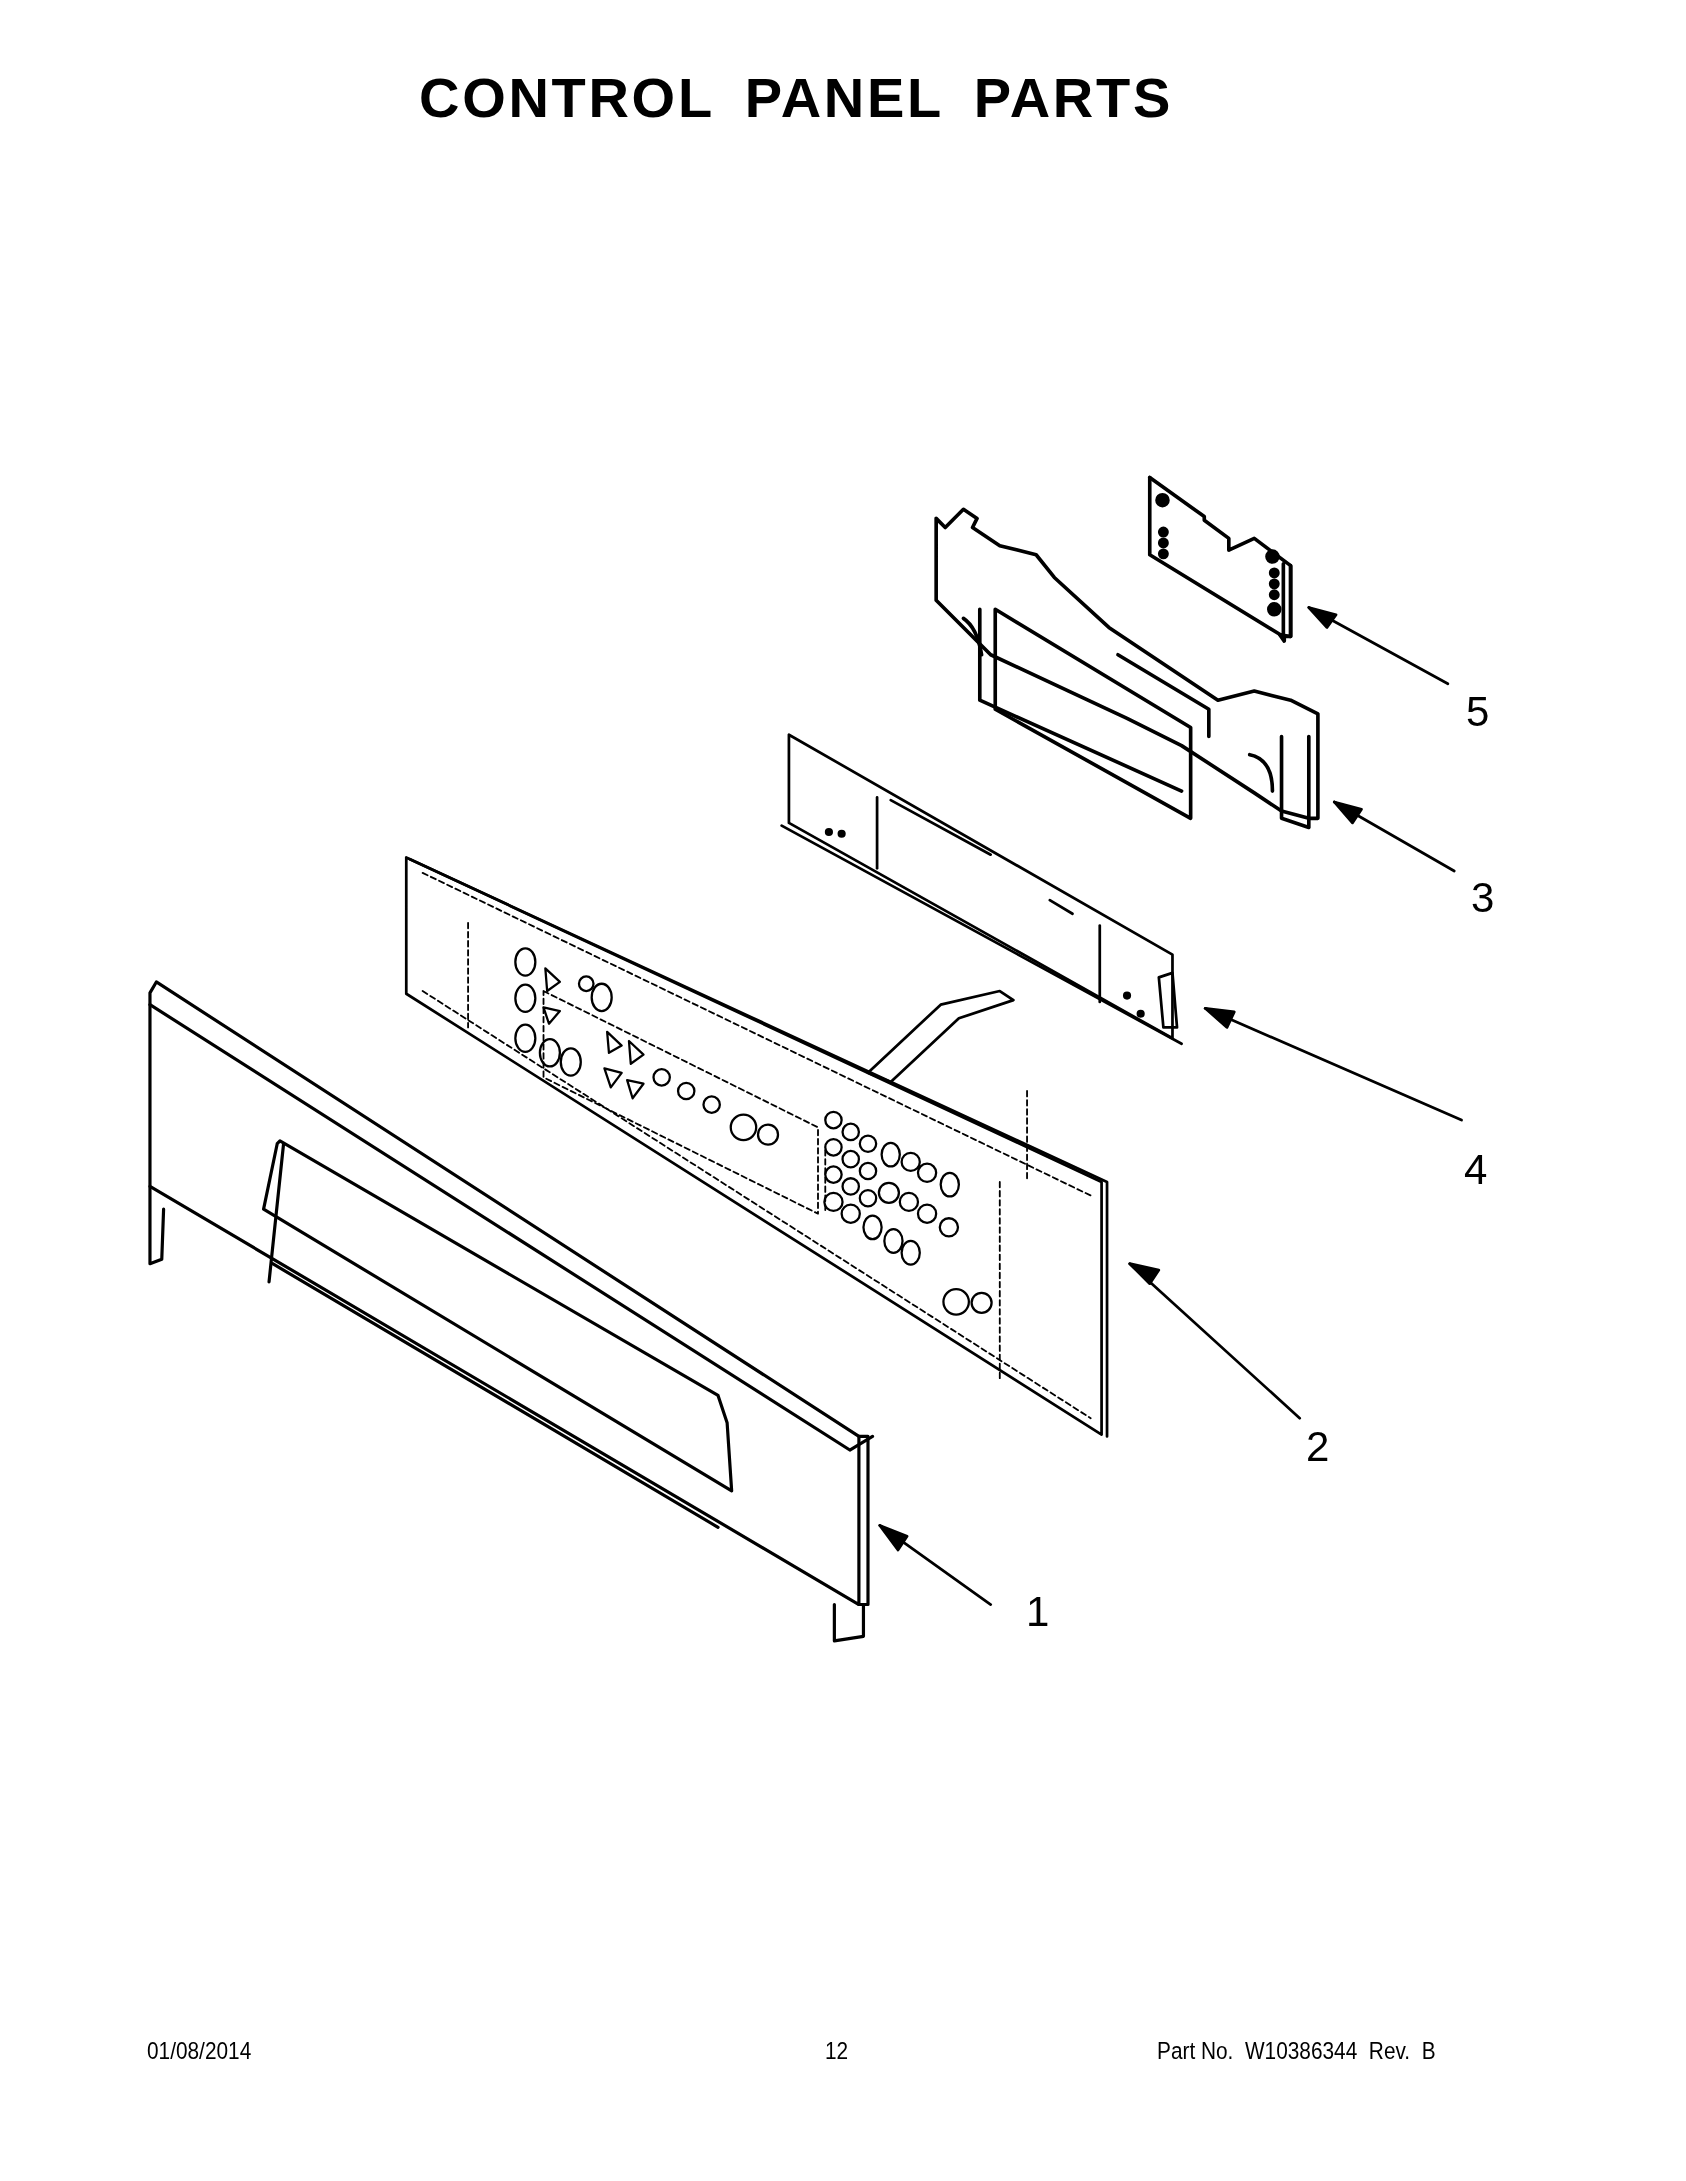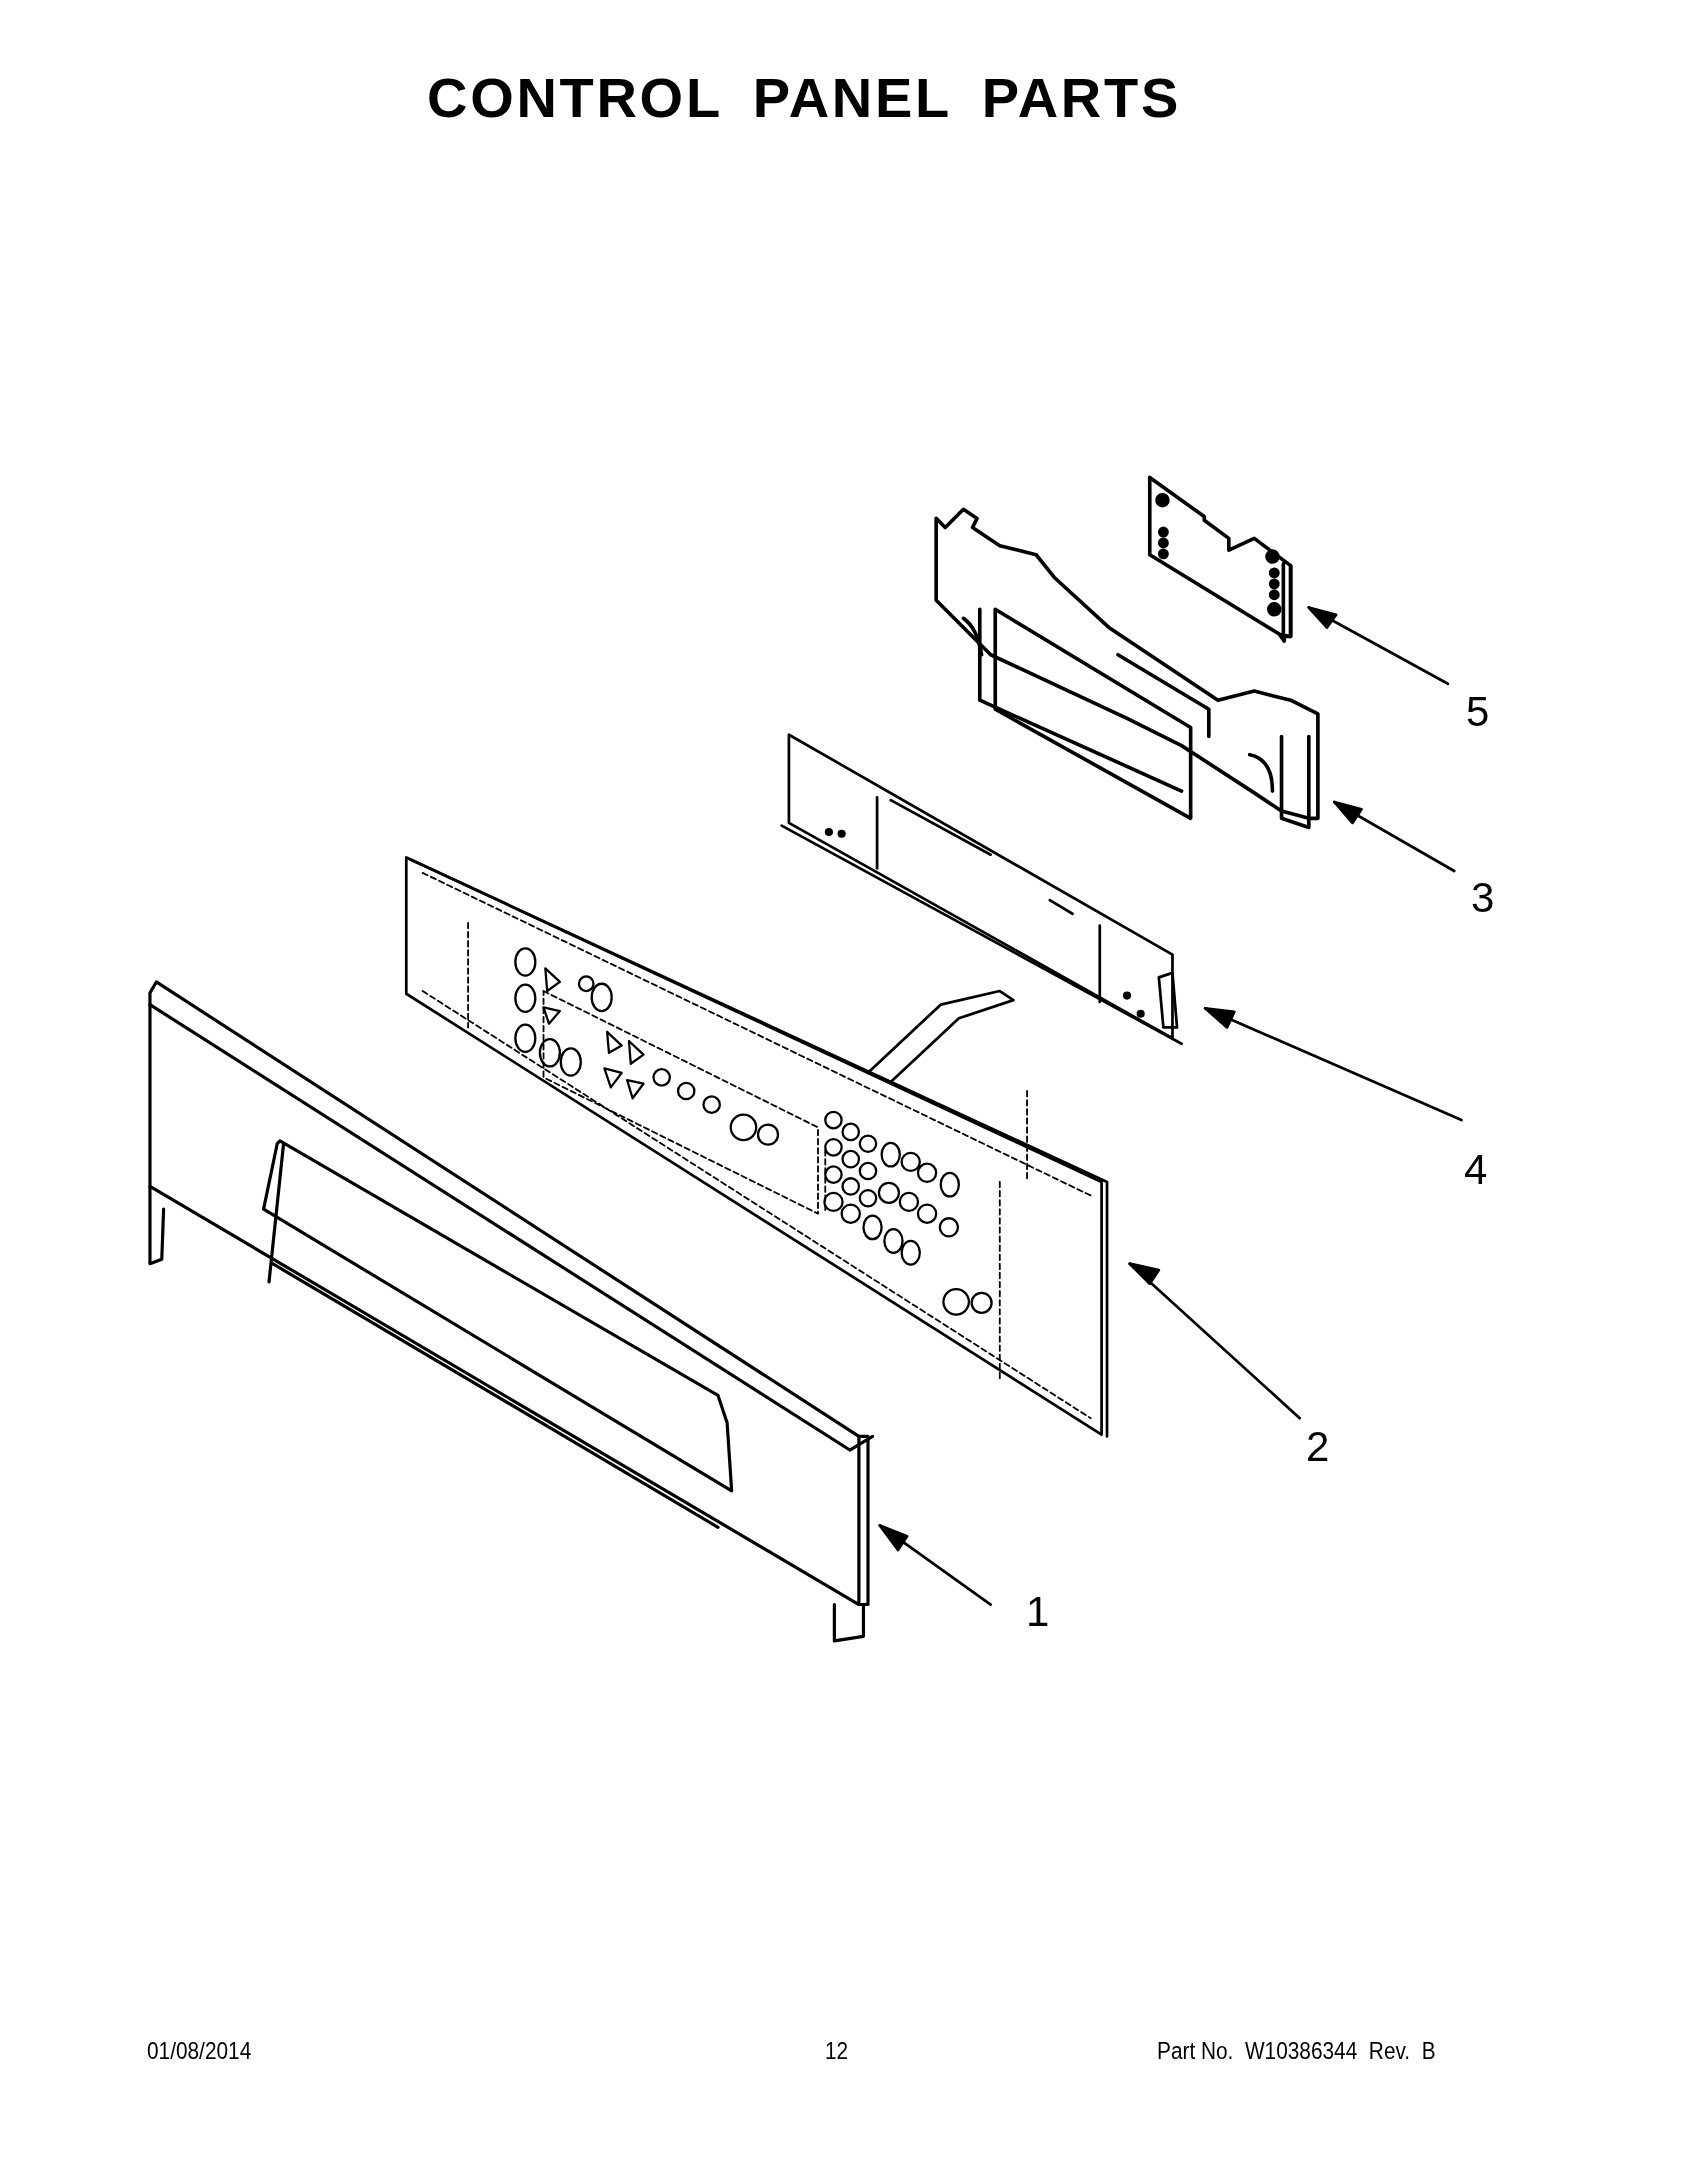--- a/index.html
+++ b/index.html
@@ -1,17 +1,17 @@
 <!DOCTYPE html>
 <html style="font-size:14.5px"><head>
 <meta charset="utf-8">
 <style>
   html, body { margin:0; padding:0; background:#ffffff; }
   body { width:1686px; height:2182px; position:relative; overflow:hidden; font-family:"Liberation Sans", sans-serif; color:#000; }
-  .title { position:absolute; left:12px; width:1584px; top:65px; text-align:center; font-family:"Liberation Sans", sans-serif; font-weight:bold; font-size:56px; letter-spacing:2.7px; word-spacing:12.7px; }
+  .title { position:absolute; left:4px; width:1584px; top:65px; text-align:center; font-family:"Liberation Sans", sans-serif; font-weight:bold; font-size:56px; letter-spacing:2.7px; word-spacing:12.7px; }
   .footer { position:absolute; top:2037px; font-size:24.5px; font-family:"Liberation Sans", sans-serif; transform:scaleX(0.85); transform-origin:left top; }
   .f-date { left:147px; }
   .f-page { left:825px; }
   .f-part { left:1157px; white-space:pre; }
   .callout { position:absolute; font-size:42px; font-family:"Liberation Sans", sans-serif; line-height:1; }
   svg.diagram { position:absolute; left:0; top:0; }
 </style>
 </head>
 <body>
 

